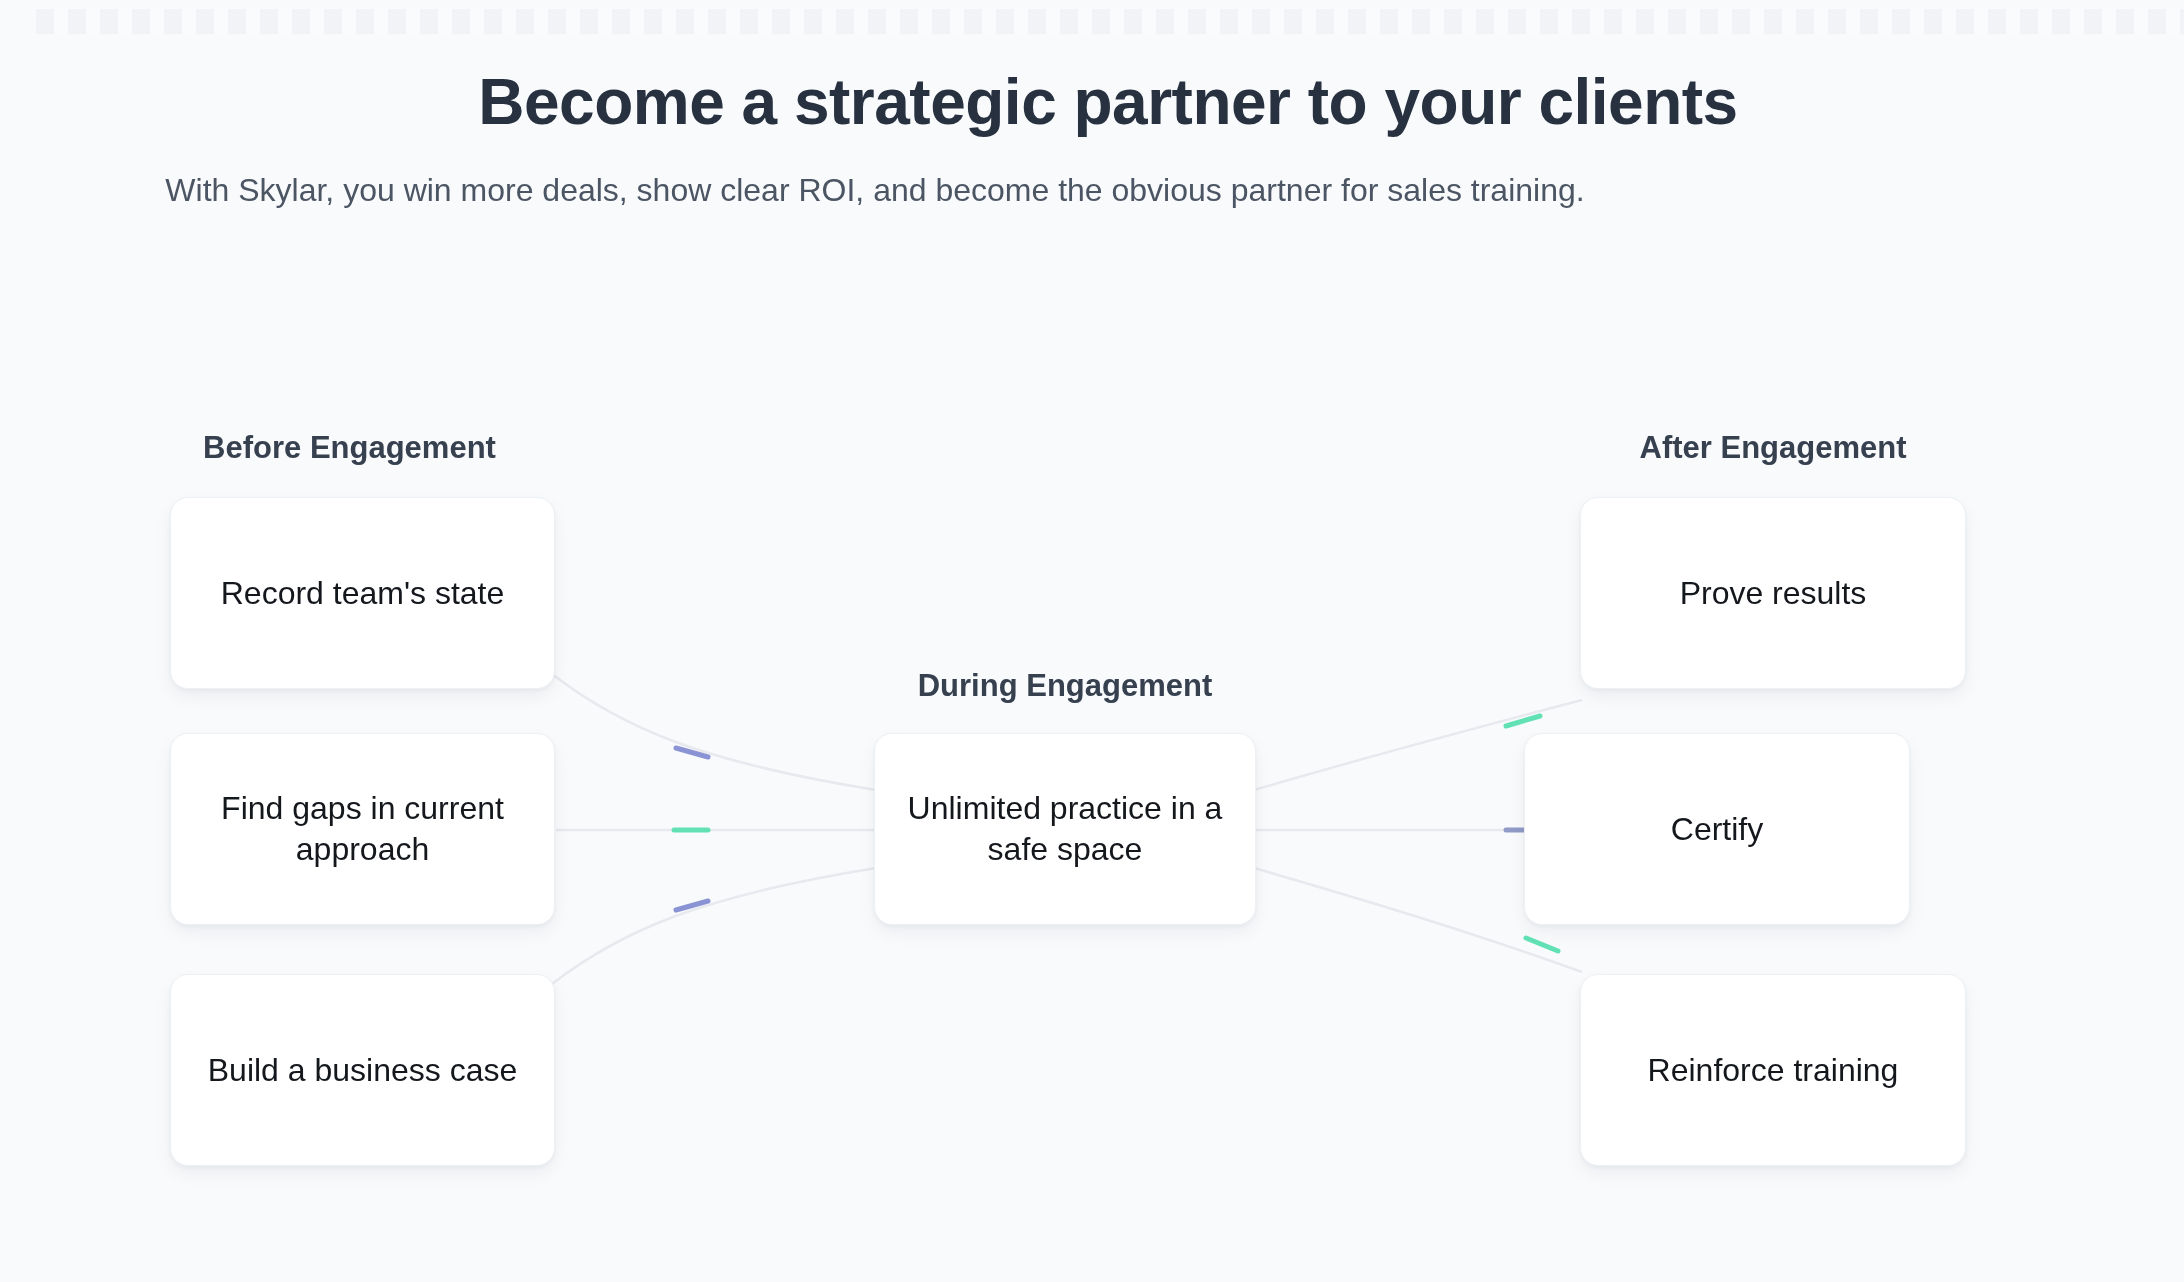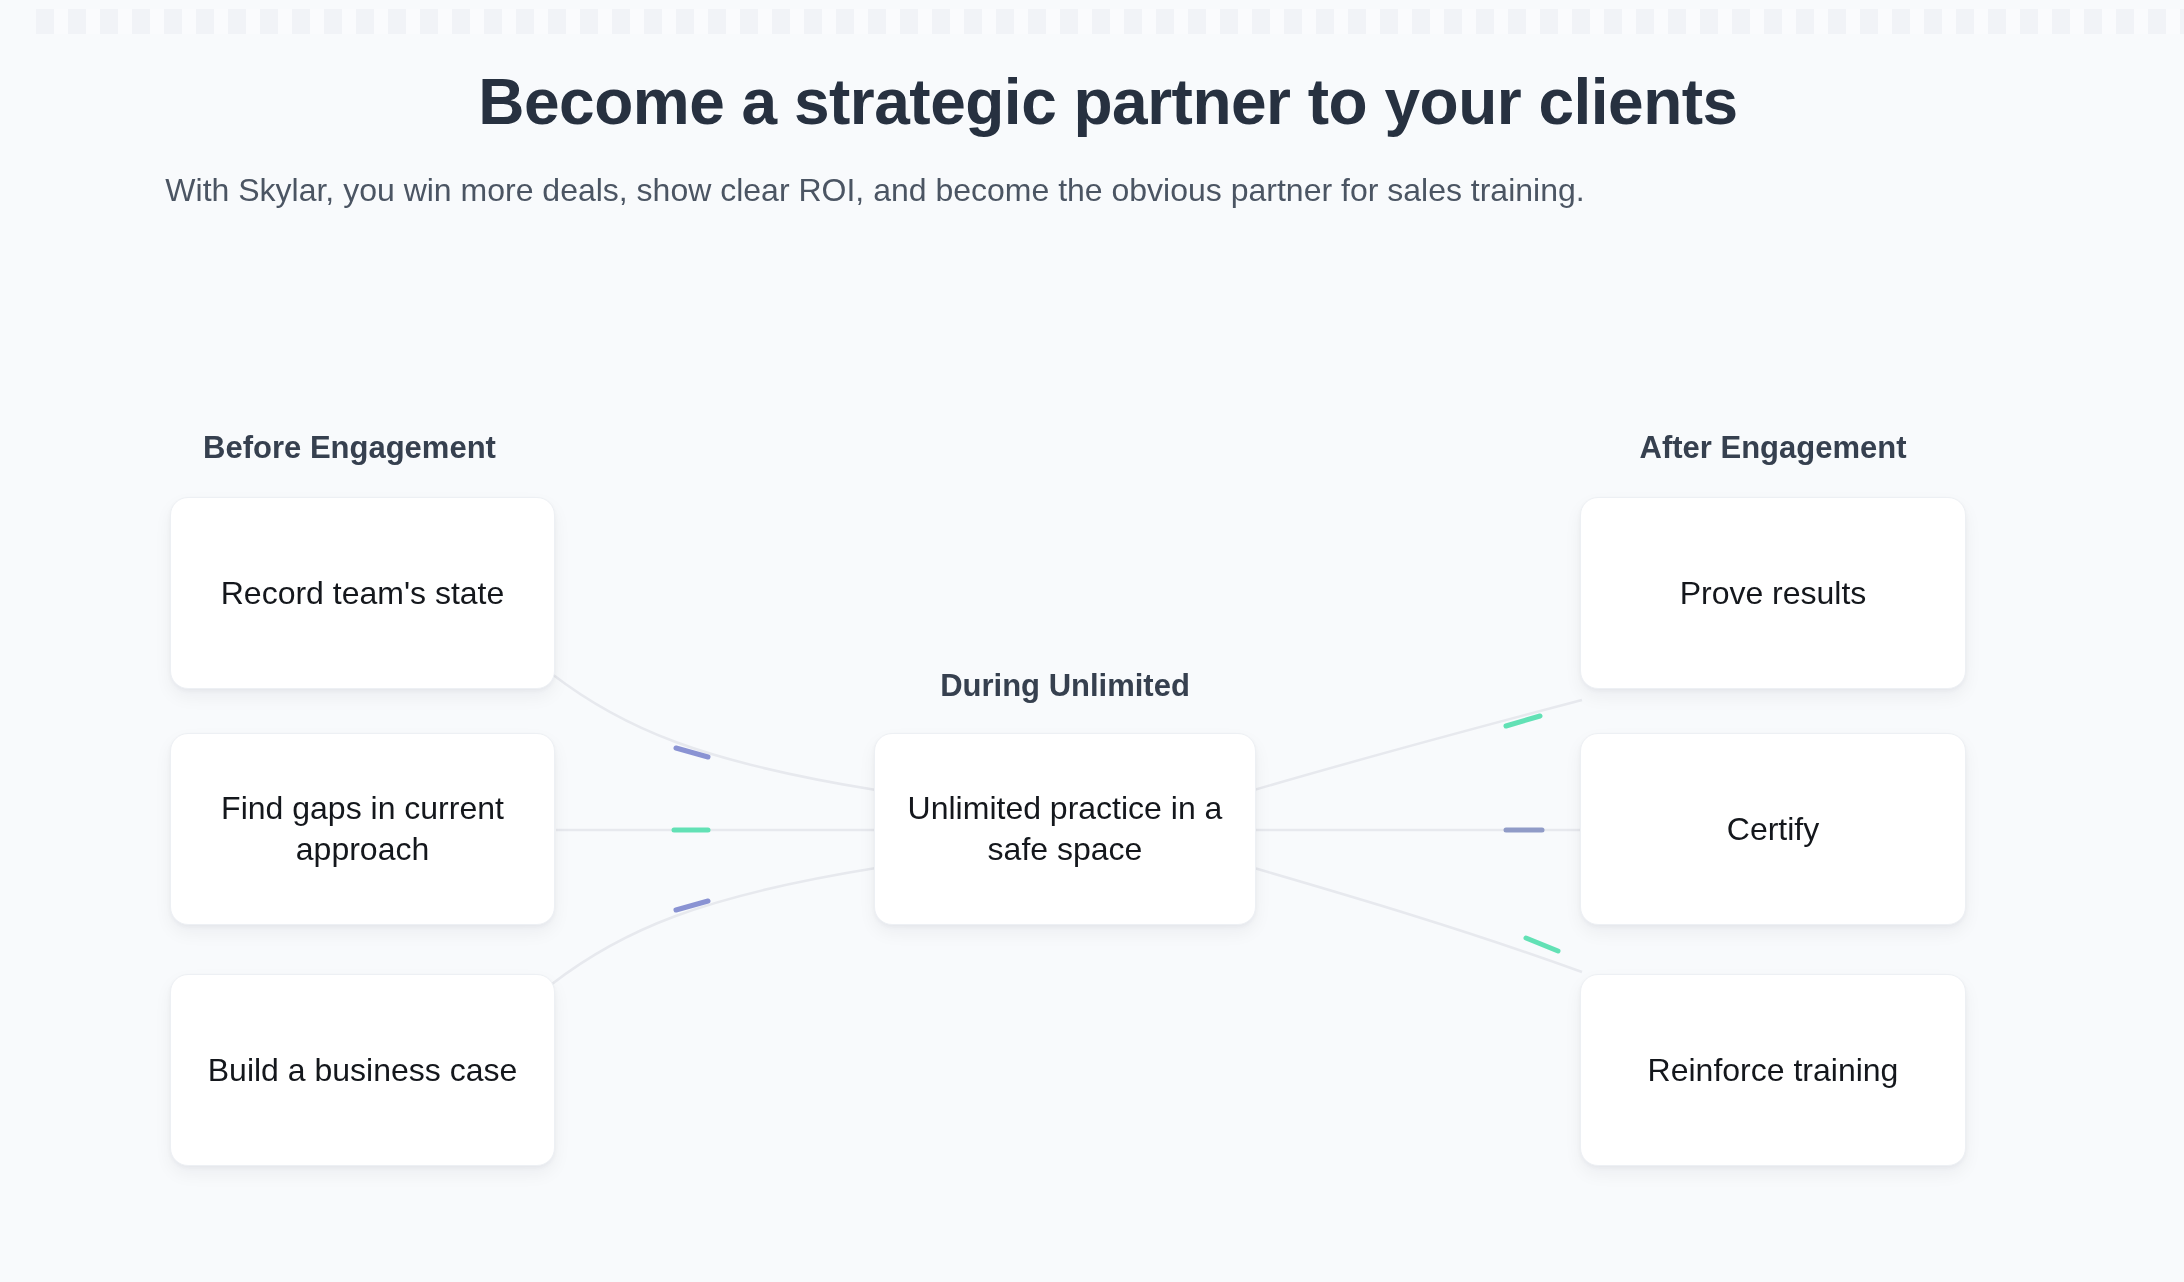--- a/index.html
+++ b/index.html
@@ -55,21 +55,21 @@
   }
   .card span{
     display:block;max-width:345px;
     font-size:32px;line-height:41px;color:#14171c;font-weight:400;
   }
   .card-record{left:170px;top:497px;}
   .card-gaps{left:170px;top:733px;}
   .card-build{left:170px;top:974px;}
   .card-practice{left:874px;top:733px;width:382px;}
   .card-prove{left:1580px;top:497px;width:386px;}
-  .card-certify{left:1580px;top:733px;width:386px;}
+  .card-certify{left:1524px;top:733px;width:386px;}
   .card-reinforce{left:1580px;top:974px;width:386px;text-align:center;}
 </style>
 </head>
 <body>
 
 <div class="page">
 
   <div class="top-strip"></div>
 
   <h1 class="title">Become a strategic partner to your clients</h1>
@@ -88,21 +88,21 @@
 
       <line x1="676" y1="748" x2="708" y2="757" stroke-width="5" stroke-linecap="round" stroke="#8a93d3"></line>
       <line x1="674" y1="830" x2="708" y2="830" stroke-width="5" stroke-linecap="round" stroke="#62e1b5"></line>
       <line x1="676" y1="910" x2="708" y2="901" stroke-width="5" stroke-linecap="round" stroke="#8a93d3"></line>
       <line x1="1506" y1="726" x2="1540" y2="716" stroke-width="5" stroke-linecap="round" stroke="#62e1b5"></line>
       <line x1="1506" y1="830" x2="1542" y2="830" stroke-width="5" stroke-linecap="round" stroke="#909bc7"></line>
       <line x1="1526" y1="938" x2="1558" y2="951" stroke-width="5" stroke-linecap="round" stroke="#62e1b5"></line>
     </svg>
 
     <div class="stage-label label-before">Before Engagement</div>
-    <div class="stage-label label-during">During Unlimited</div>
+    <div class="stage-label label-during">During Engagement</div>
     <div class="stage-label label-after">After Engagement</div>
 
     <div class="card card-record">
       <span>Record team's state</span>
     </div>
     <div class="card card-gaps">
       <span>Find gaps in current approach</span>
     </div>
     <div class="card card-practice">
       <span>Unlimited practice in a safe space</span>

